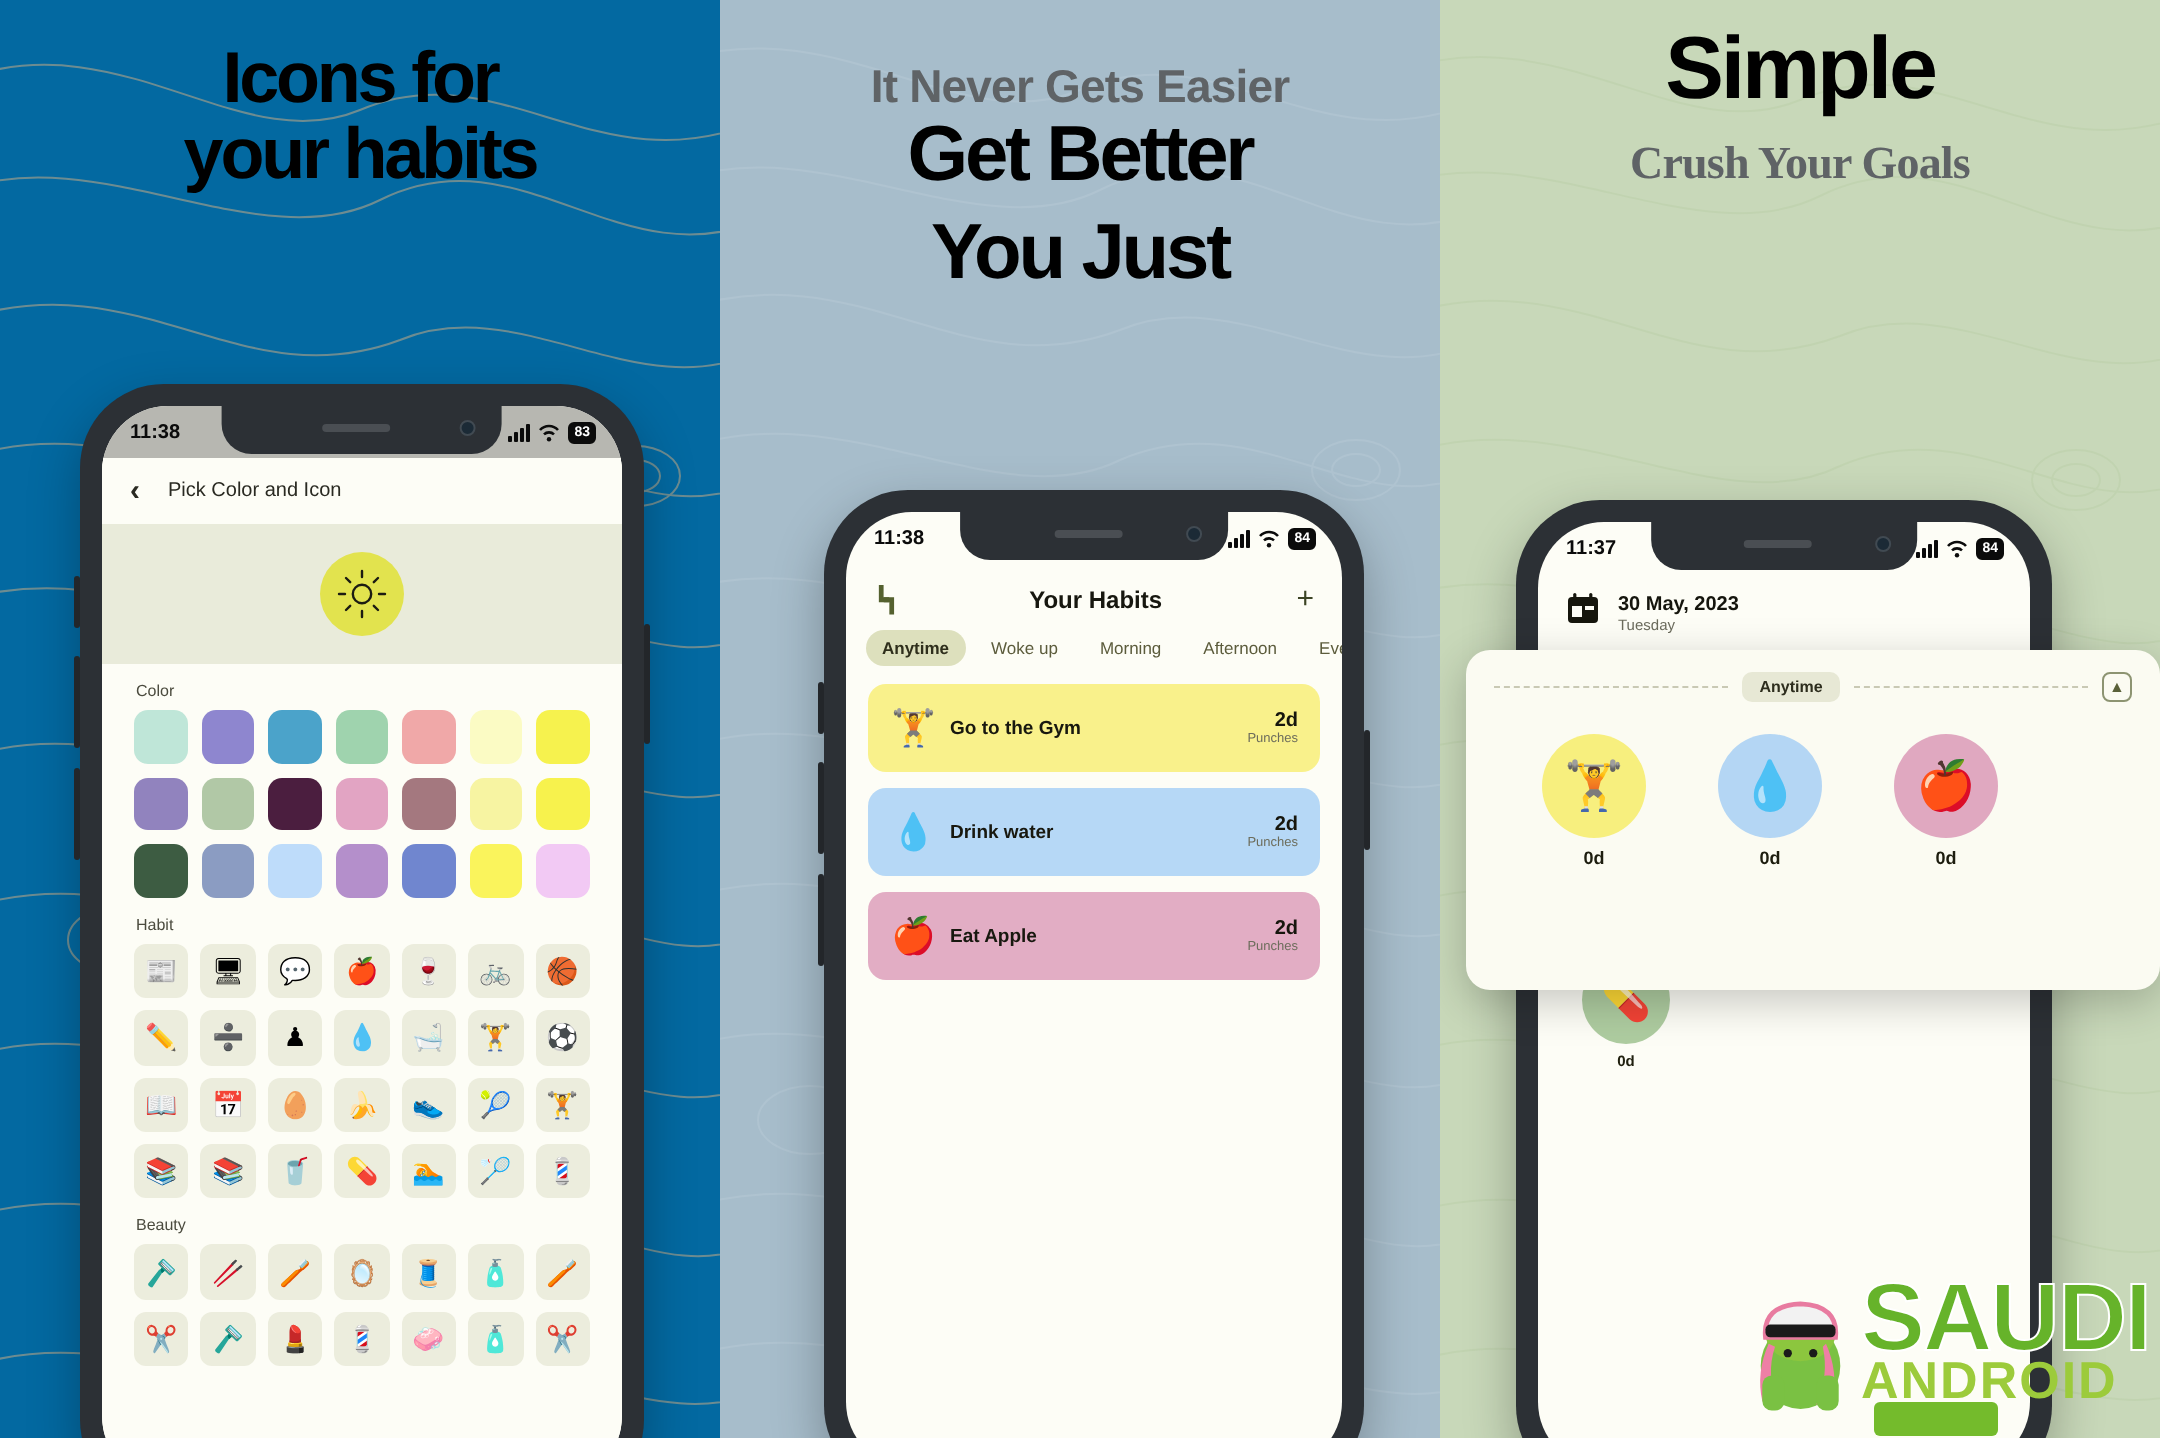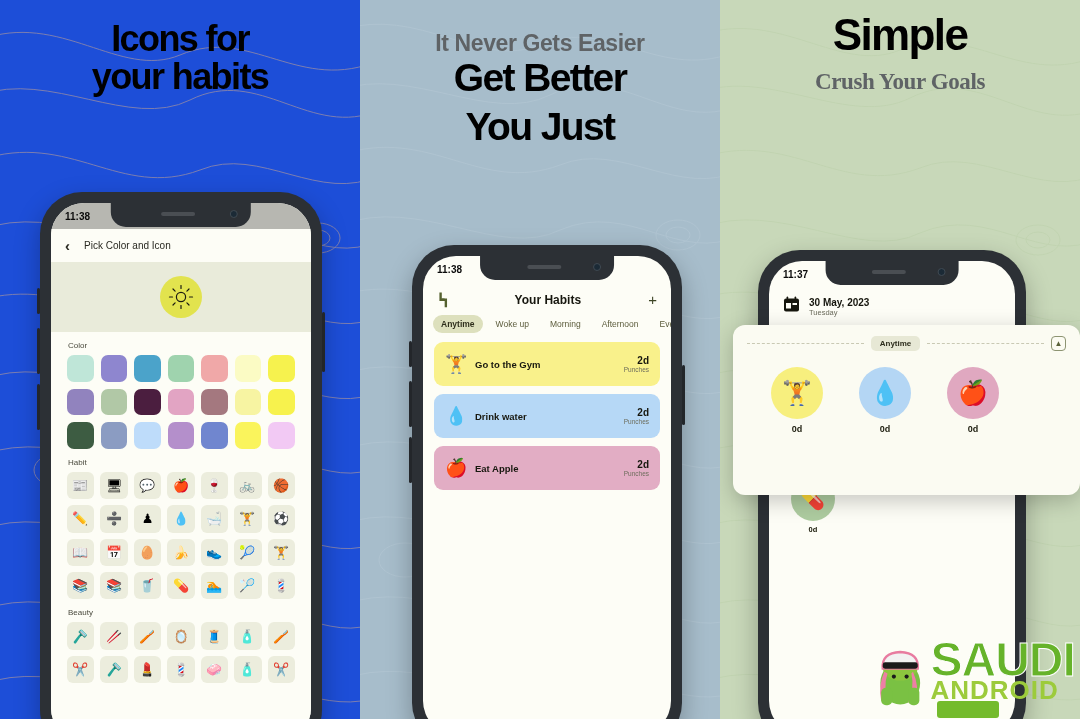--- a/index.html
+++ b/index.html
@@ -9,21 +9,21 @@
     background: #fff;
   }
   .shot { position: relative; width: 1080px; height: 719px; display: flex; }
 
   .panel { position: relative; width: 360px; height: 719px; overflow: hidden; }
   .panel .topo {
     position: absolute; inset: 0;
     opacity: .45;
     pointer-events: none;
   }
-  .p1 { background: #1d4ed8; }
+  .p1 { background: #0369a1; }
   .p2 { background: #a7bdcb; padding-left: 38px; }
   .p3 { background: #c8d8b9; }
 
   .headline { position: absolute; left: 0; right: 0; text-align: center; z-index: 3; }
   .kicker {
     font-size: 23px; font-weight: bold; color: #5f6366; letter-spacing: -.4px;
   }
   .h-big {
     font-weight: bold; color: #000; letter-spacing: -1.6px; line-height: 1.06;
   }
@@ -63,21 +63,21 @@
   .notch .speaker {
     position: absolute; top: 9px; left: 50%; transform: translateX(-58%);
     width: 34px; height: 4px; background: #4a4e53; border-radius: 3px;
   }
   .notch .cam {
     position: absolute; top: 7px; right: 13px; width: 8px; height: 8px;
     border-radius: 50%; background: #1b2a36; border: 1px solid #414a52;
   }
   .statusbar {
     position: relative; height: 26px; display: flex; align-items: center;
-    padding: 0 13px 0 14px;
+    justify-content: space-between; padding: 0 13px 0 14px;
     font-size: 10px; font-weight: bold; color: #0b0b0b; z-index: 8; gap: 26px;
   }
   .sb-right { display: flex; align-items: center; gap: 4px; }
   .bars { display: flex; align-items: flex-end; gap: 1px; height: 9px; }
   .bars i { width: 2px; background: #0b0b0b; border-radius: .5px; display: block; }
   .bars i:nth-child(1){height:3px}.bars i:nth-child(2){height:5px}
   .bars i:nth-child(3){height:7px}.bars i:nth-child(4){height:9px}
   .batt {
     border: 1px solid #0b0b0b; border-radius: 3px; padding: 0 2px; font-size: 7px;
     line-height: 9px; height: 11px; background: #0b0b0b; color: #fff; font-weight: bold;

